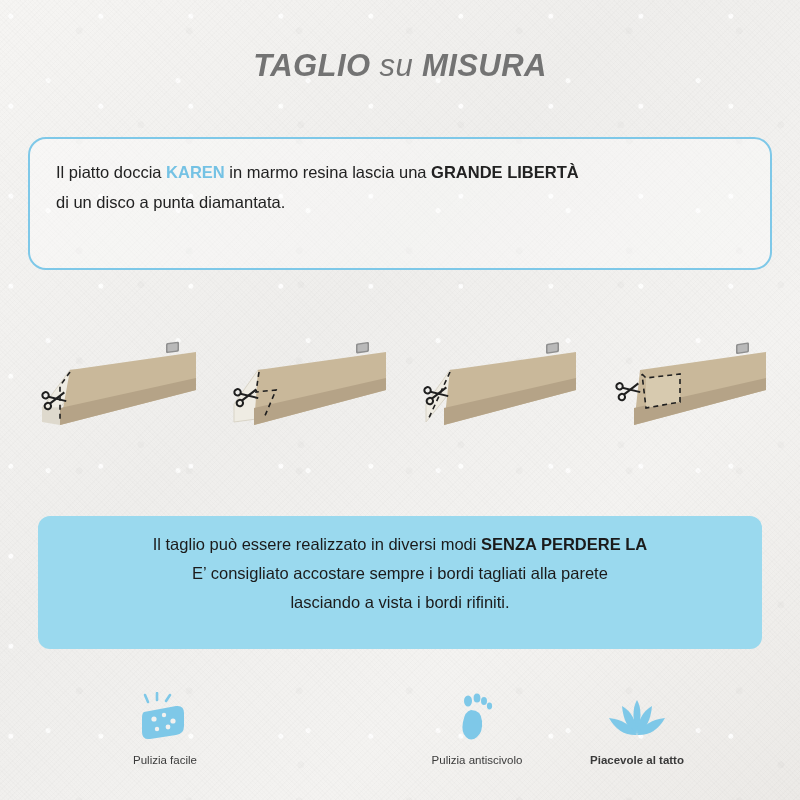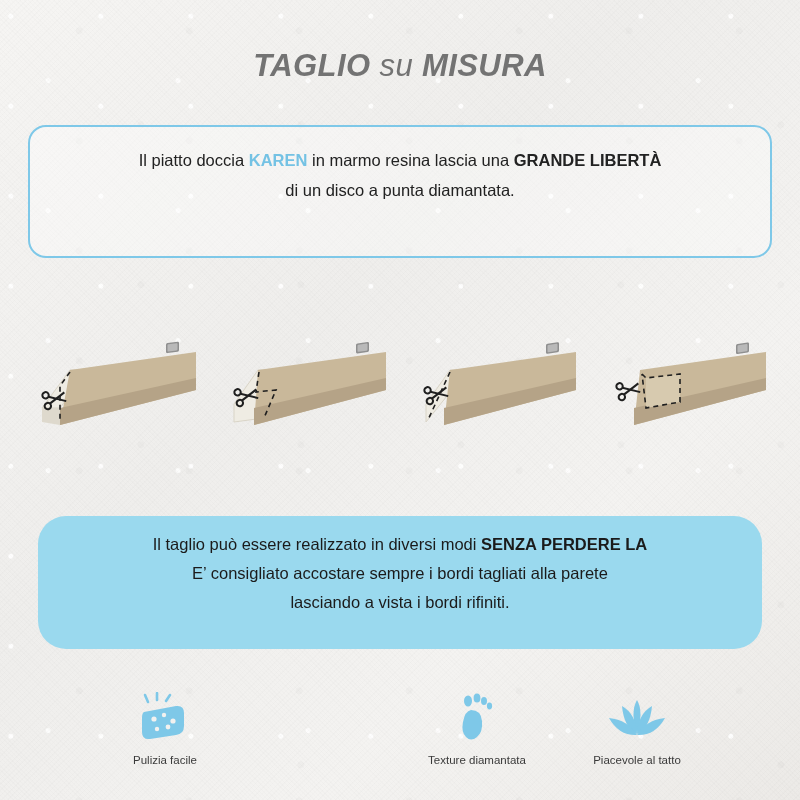--- a/index.html
+++ b/index.html
@@ -61,45 +61,44 @@
 
   .callout {
     position: absolute;
     box-sizing: border-box;
     border: 2px solid #7ec8e8;
     border-radius: 18px;
     background: rgba(255,255,255,0.35);
   }
   .callout-top {
     left: 28px;
-    top: 125px;
+    top: 137px;
     width: 744px;
     height: 133px;
     padding: 18px 26px 0 26px;
-    text-align: center;
   }
   .callout-top .line {
     font-size: 16.5px;
     line-height: 30px;
     color: #222;
   }
   .brand {
     color: #74c2e4;
     font-weight: bold;
   }
   .strong { font-weight: bold; }
 
   .panel-blue {
     position: absolute;
     left: 38px;
     top: 516px;
     width: 724px;
     height: 133px;
     box-sizing: border-box;
-    border-radius: 28px;
+    border-radius: 12px;
     background: #9ad9ee;
     padding: 14px 28px 0 28px;
     text-align: center;
   }
   .panel-blue .line {
     font-size: 16.5px;
     line-height: 29px;
     color: #1b1b1b;
   }
 
@@ -134,21 +133,21 @@
   }
   .feature {
     position: absolute;
     top: 0;
     width: 170px;
     text-align: center;
   }
   .f1 { left: 68px; }
   .f2 { left: 230px; }
   .f3 { left: 380px; }
-  .f4 { left: 540px; }
+  .f4 { left: 540px; font-weight: bold; }
   .feature .ficon {
     height: 56px;
     display: flex;
     align-items: flex-end;
     justify-content: center;
   }
   .feature .flabel {
     margin-top: 10px;
     font-size: 11.5px;
     color: #3a3a3a;
@@ -290,21 +289,21 @@
         <svg width="52" height="54" viewBox="0 0 52 54">
           <g fill="#7ec8e8">
             <path d="M20 20 Q30 20 31 31 Q32 42 26 47 Q20 52 15 47 Q10 42 12 32 Q14 21 20 20 Z"></path>
             <ellipse cx="17" cy="11" rx="4" ry="5.5"></ellipse>
             <ellipse cx="26" cy="8" rx="3.4" ry="4.6"></ellipse>
             <ellipse cx="33" cy="11" rx="3" ry="4"></ellipse>
             <ellipse cx="38.5" cy="16" rx="2.6" ry="3.4"></ellipse>
           </g>
         </svg>
       </div>
-      <div class="flabel">Texture diamantata</div>
+      <div class="flabel">Pulizia antiscivolo</div>
     </div>
 
     <div class="feature f4">
       <div class="ficon">
         <svg width="70" height="50" viewBox="0 0 70 50">
           <g fill="#7ec8e8">
             <path d="M35 6 Q42 18 35 40 Q28 18 35 6 Z"></path>
             <path d="M20 12 Q34 20 35 40 Q22 34 20 12 Z"></path>
             <path d="M50 12 Q48 34 35 40 Q36 20 50 12 Z"></path>
             <path d="M7 24 Q26 26 35 41 Q17 42 7 24 Z"></path>

